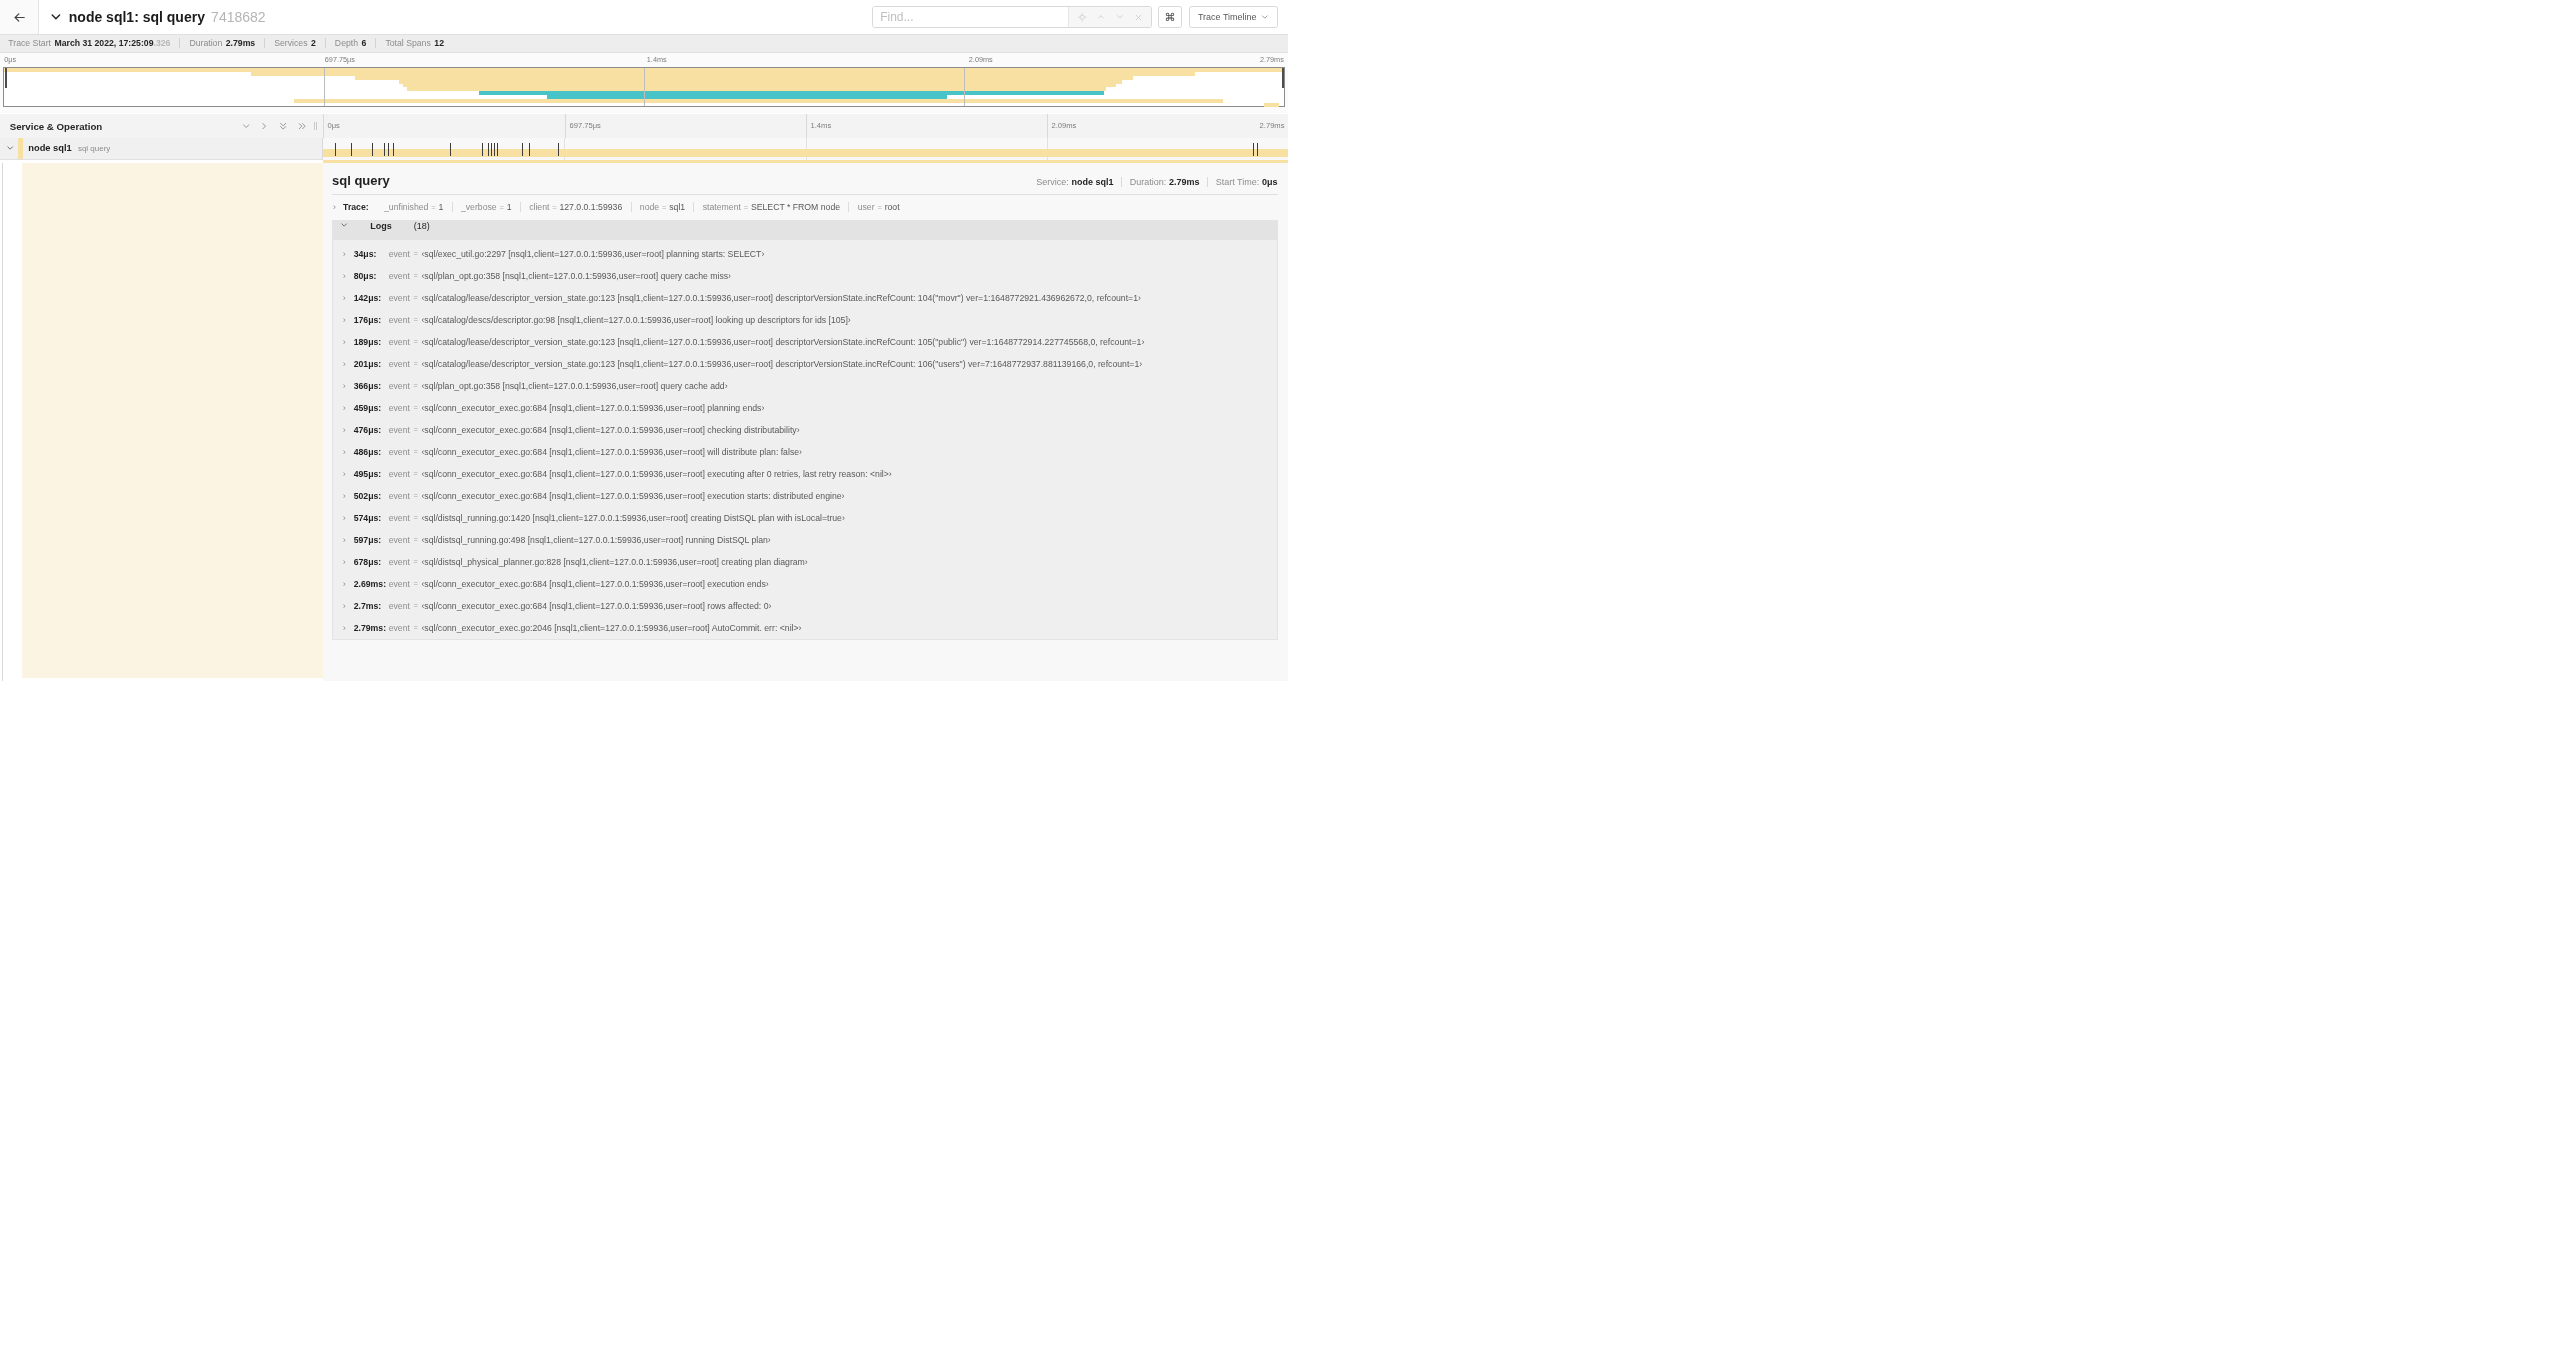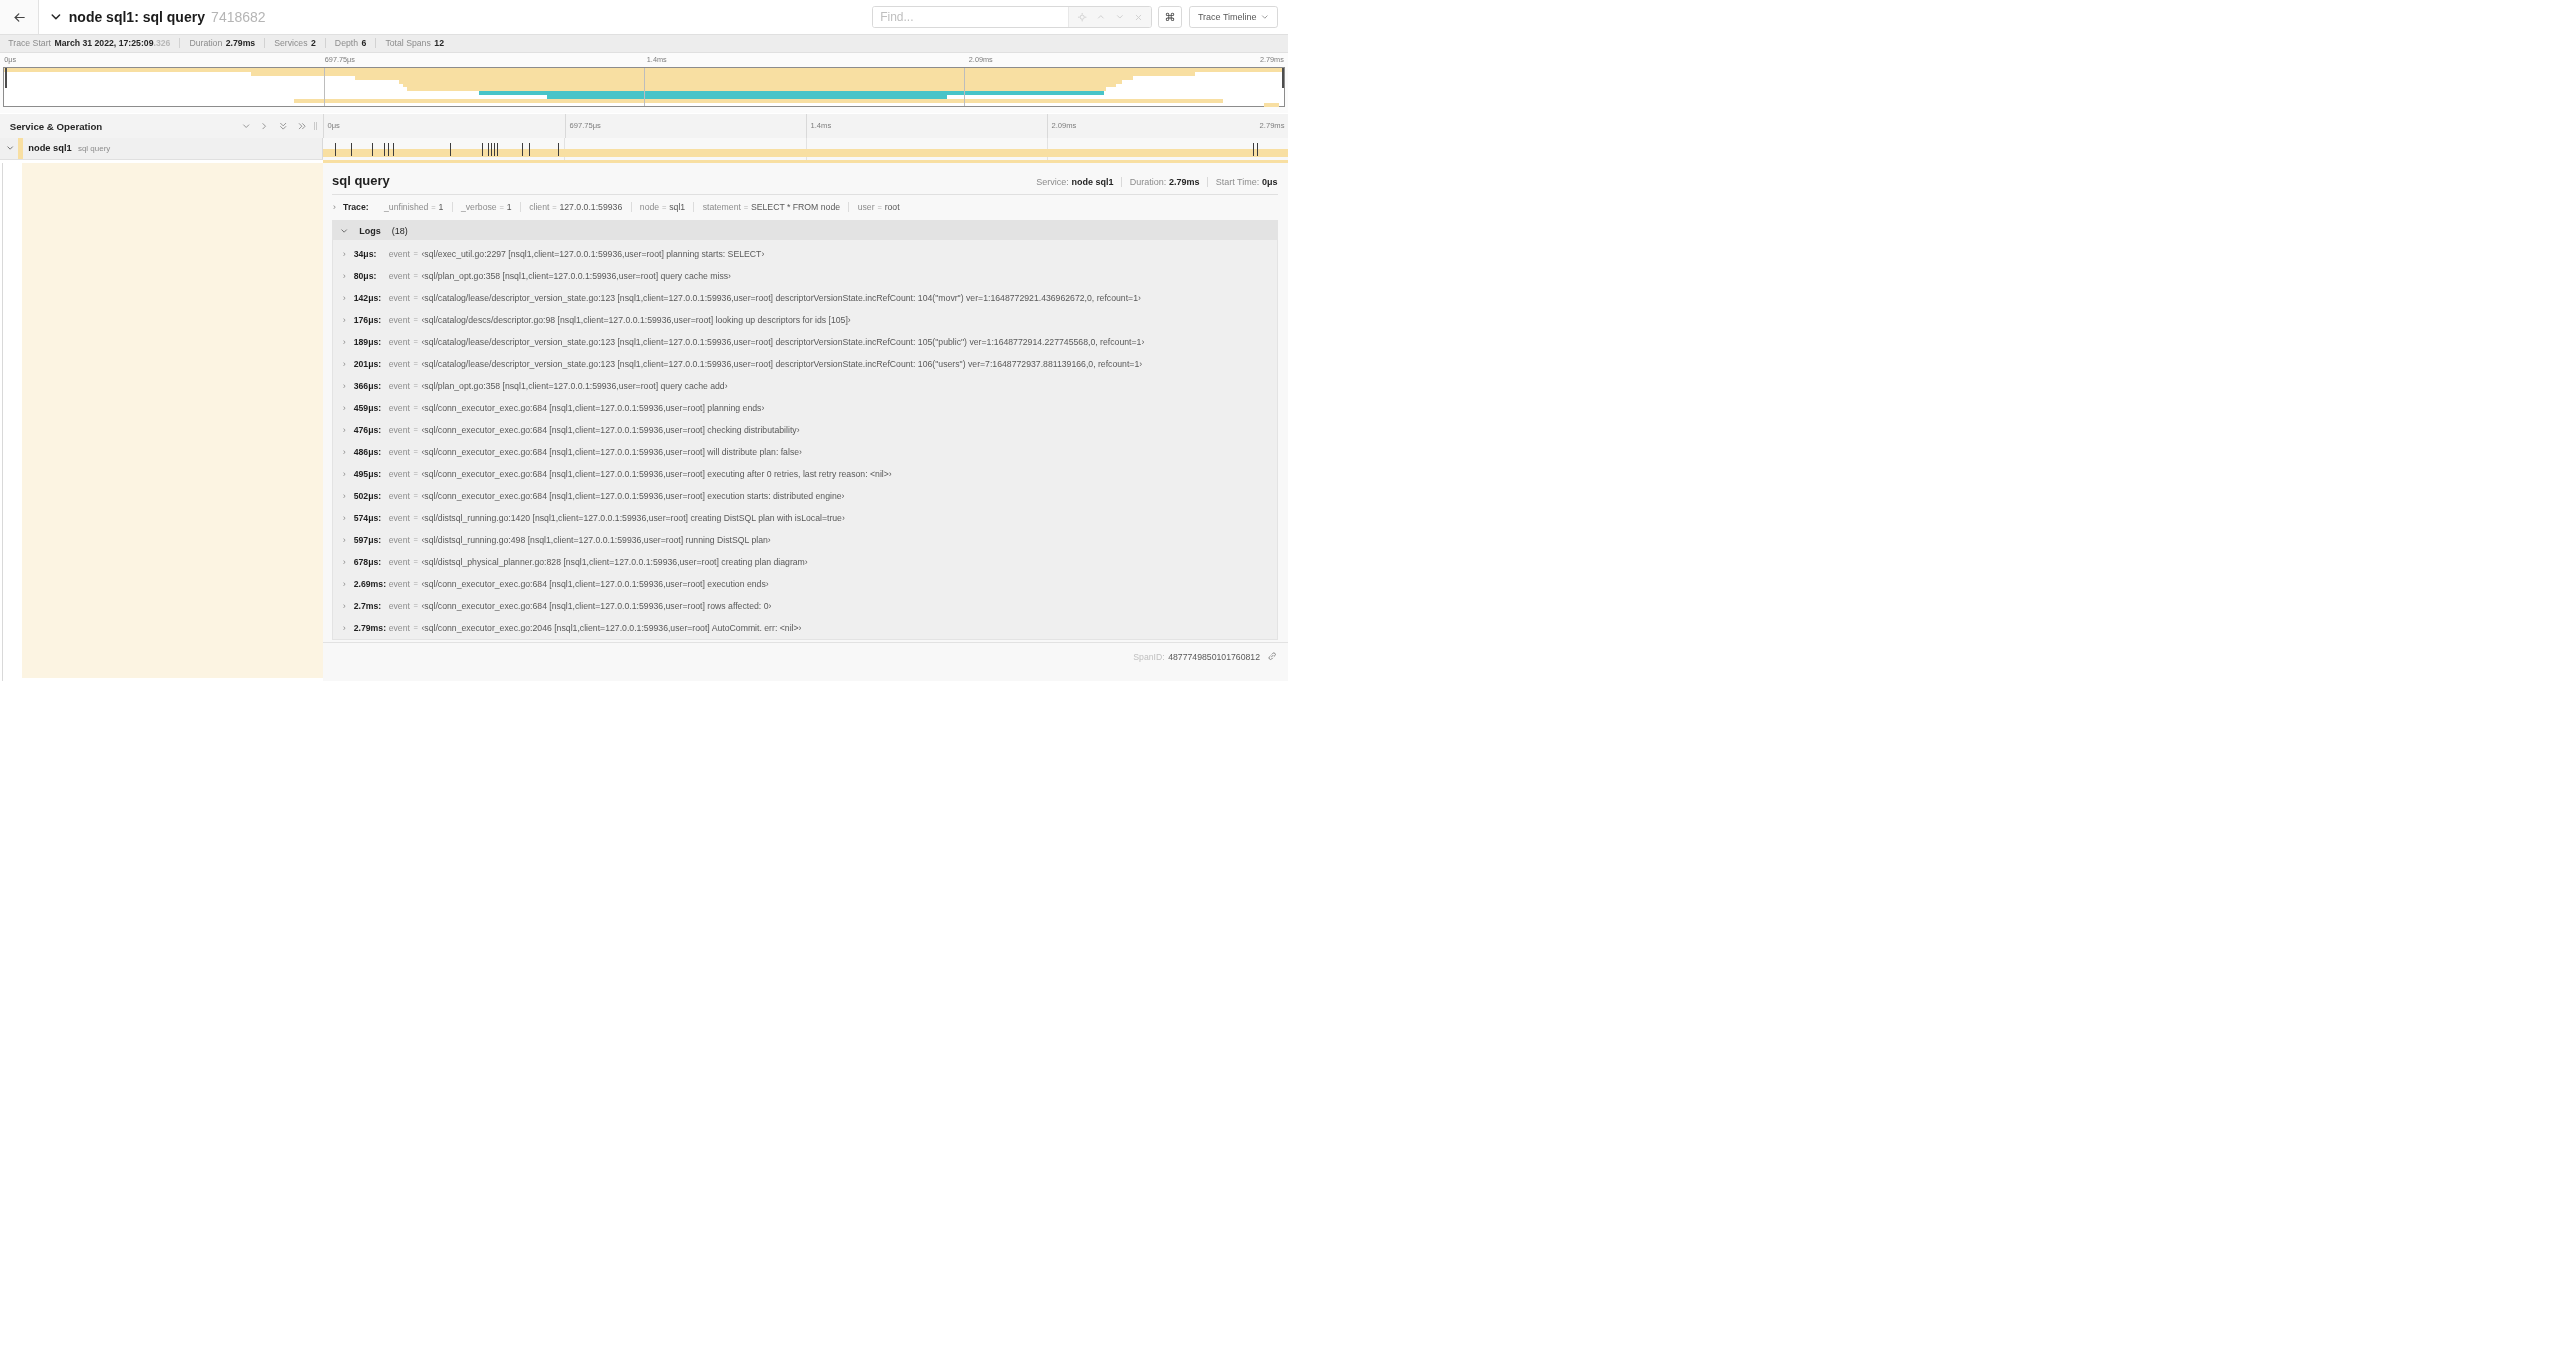--- a/index.html
+++ b/index.html
@@ -105,21 +105,21 @@
     cursor:pointer; white-space:nowrap; }
   .chev-char { color:#8c8c8c; font-size:9.7px; width:10.4px; }
   .tags-label { font-weight:700; color:#262626; margin-right:7px; }
   .tag-item { padding:0 8.3px; }
   .tag-item + .tag-item { border-left:0.7px solid #dcdcdc; }
   .tag-key { color:#8c8c8c; }
   .tag-eq { color:#b3b3b3; margin:0 2.8px; font-size:7.6px; }
   .tag-val { color:#595959; }
 
   .logs { margin:7px 10.4px 0 9px; background:#efefef; border:0.7px solid #e3e3e3; }
-  .logs-head { height:18.7px; background:#e3e3e3; display:flex; align-items:center; gap:11px;
+  .logs-head { height:18.7px; background:#e3e3e3; display:flex; gap:22px;
     padding-left:7px; cursor:pointer; font-size:9px; }
   .lh-chev { display:flex; }
   .lh-label { font-weight:700; color:#262626; }
   .lh-count { color:#262626; }
   .log-rows { padding-top:2.8px; }
   .log-row { height:22px; display:flex; align-items:center; padding-left:9.7px; font-size:8.7px;
     cursor:pointer; white-space:nowrap; }
   .lr-chev { color:#8c8c8c; font-size:9px; width:11px; flex:0 0 auto; }
   .lr-time { font-weight:700; color:#1f1f1f; width:35px; flex:0 0 auto; }
   .lr-field { color:#8c8c8c; margin-right:3.5px; }
@@ -473,26 +473,16 @@
             <div class="log-row">
               <span class="lr-chev">›</span>
               <b class="lr-time">2.79ms:</b>
               <span class="lr-field">event</span>
               <span class="lr-eq">=</span>
               <span class="lr-text">‹sql/conn_executor_exec.go:2046 [nsql1,client=127.0.0.1:59936,user=root] AutoCommit. err: &lt;nil&gt;›</span>
             </div>
         </div>
       </div>
 
-      <div class="spanid-row">
-        <span class="sid-label">SpanID:</span><span class="sid-value">4877749850101760812</span>
-        <span class="sid-link">
-          <svg width="10.4" height="10.4" viewBox="0 0 16 16" fill="none" stroke="#7d7d7d" stroke-width="1.4" stroke-linecap="round" stroke-linejoin="round">
-              <path d="M6.6 9.4l2.8-2.8"></path>
-              <path d="M7.6 4.9l1.2-1.2a2.4 2.4 0 013.4 3.4L11 8.3"></path>
-              <path d="M8.4 11.1l-1.2 1.2a2.4 2.4 0 01-3.4-3.4L5 7.7"></path>
-            </svg>
-        </span>
-      </div>
     </div>
   </div>
 </div>
 
 
 </body></html>

